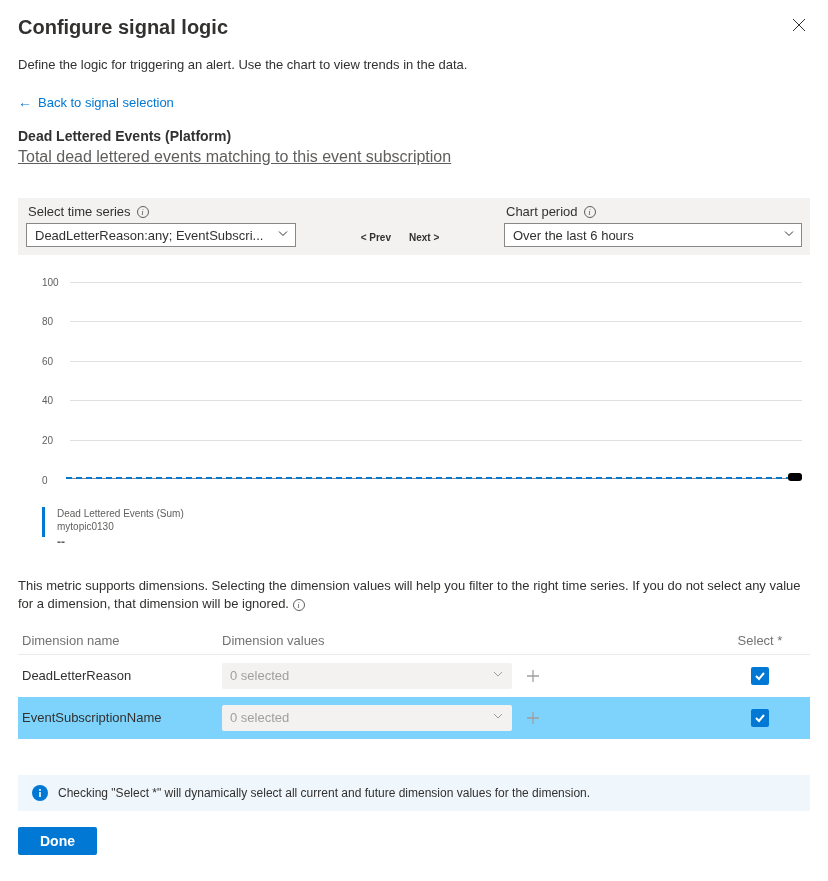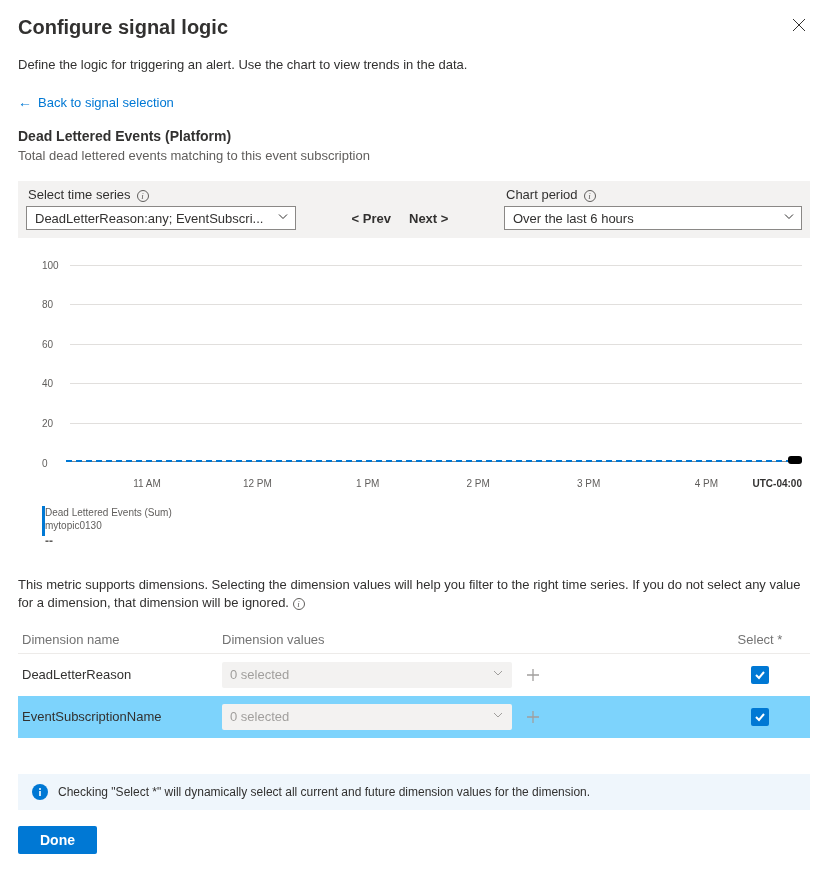--- a/index.html
+++ b/index.html
@@ -11,30 +11,30 @@
     width: 828px;
     padding: 16px 18px;
   }
   .header { display: flex; justify-content: space-between; align-items: flex-start; margin-bottom: 18px; }
   .title { font-size: 20px; font-weight: 600; color: #323130; }
   .close-btn { cursor: pointer; font-size: 16px; color: #323130; padding: 2px 4px; }
   .subtitle { font-size: 13px; color: #323130; margin-bottom: 22px; }
   .back-link { display: inline-flex; align-items: center; gap: 6px; color: #0078d4; font-size: 13px; cursor: pointer; margin-bottom: 18px; }
   .arrow-left { font-size: 14px; }
   .signal-name { font-size: 14px; font-weight: 600; margin-bottom: 4px; }
-  .signal-desc { font-size: 13px; color: #605e5c; margin-bottom: 18px; }
+  .signal-desc { font-size: 16px; color: #605e5c; margin-bottom: 32px; text-decoration: underline; }
   .controls-bar {
     background: #f3f2f1;
     padding: 6px 8px 8px 8px;
     display: flex;
     align-items: flex-end;
     gap: 8px;
   }
   .control-group { display: flex; flex-direction: column; gap: 4px; }
-  .control-label { font-size: 13px; color: #323130; display: flex; align-items: flex-end; gap: 6px; padding-left: 2px; }
+  .control-label { font-size: 13px; color: #323130; display: flex; align-items: center; gap: 6px; padding-left: 2px; }
   .info-icon {
     width: 12px; height: 12px; border: 1px solid #605e5c; border-radius: 50%;
     display: inline-flex; align-items: center; justify-content: center;
     font-size: 9px; color: #605e5c; font-style: italic; font-family: Georgia, serif;
   }
   .dropdown {
     background: #fff;
     border: 1px solid #8a8886;
     border-radius: 0;
     height: 24px;
@@ -48,21 +48,21 @@
   .dropdown .chev {
     position: absolute; right: 6px; top: 50%; transform: translateY(-50%);
   }
   .chev svg { width: 12px; height: 12px; }
   .ts-dropdown { width: 270px; overflow: hidden; white-space: nowrap; text-overflow: ellipsis; }
   .period-dropdown { width: 298px; }
   .nav-controls {
     display: flex; gap: 18px; align-items: center;
     flex: 1; justify-content: center;
     padding-bottom: 4px;
-    font-size: 13px;
+    font-size: 10px;
     font-weight: 600;
     color: #323130;
   }
   .nav-btn { cursor: pointer; }
 
   .chart-area { padding: 20px 0 10px 16px; }
   .chart-plot { position: relative; height: 220px; margin-left: 8px; margin-right: 8px; }
   .y-tick {
     position: absolute; left: 0; right: 0; height: 1px;
     background: #e1dfdd;
@@ -73,21 +73,21 @@
   }
   .baseline { position: absolute; left: 24px; right: 0; bottom: 16px; height: 1px; background: #888; }
   .dashed-line {
     position: absolute; left: 24px; right: 0; bottom: 16px;
     border-top: 2px dashed #0078d4; height: 0;
   }
   .blob { position: absolute; right: 0; bottom: 14px; width: 14px; height: 8px; background: #000; border-radius: 3px; }
   .x-axis { position: relative; height: 16px; margin-left: 32px; margin-right: 8px; }
   .x-tick { position: absolute; font-size: 10px; color: #605e5c; transform: translateX(-50%); top: 0; }
   .x-tz { position: absolute; right: 0; top: 0; font-size: 10px; color: #323130; font-weight: 600; }
-  .legend { display: flex; gap: 0; margin-top: 12px; margin-left: 8px; }
+  .legend { display: flex; gap: 12px; margin-top: 12px; margin-left: 8px; }
   .legend-bar { width: 3px; height: 30px; background: #0078d4; }
   .legend-text { font-size: 10px; color: #605e5c; line-height: 1.3; }
   .legend-value { font-size: 12px; font-weight: 600; margin-top: 2px; }
 
   .dim-intro { font-size: 13px; color: #323130; margin: 16px 0 14px 0; line-height: 1.4; }
   .dim-table { width: 100%; border-collapse: collapse; }
   .dim-table th {
     text-align: left; font-weight: 400; font-size: 13px; color: #737373;
     padding: 6px 4px; border-bottom: 1px solid #edebe9;
   }
@@ -199,29 +199,20 @@
     <div class="y-tick-label" style="top:39%">60</div>
     <div class="y-tick" style="top:39%; left:28px"></div>
     <div class="y-tick-label" style="top:57%">40</div>
     <div class="y-tick" style="top:57%; left:28px"></div>
     <div class="y-tick-label" style="top:75%">20</div>
     <div class="y-tick" style="top:75%; left:28px"></div>
     <div class="y-tick-label" style="top:93%">0</div>
     <div class="baseline"></div>
     <div class="dashed-line"></div>
     <div class="blob"></div>
-  </div>
-  <div class="x-axis">
-    <span class="x-tick" style="left:11%">11 AM</span>
-    <span class="x-tick" style="left:26%">12 PM</span>
-    <span class="x-tick" style="left:41%">1 PM</span>
-    <span class="x-tick" style="left:56%">2 PM</span>
-    <span class="x-tick" style="left:71%">3 PM</span>
-    <span class="x-tick" style="left:87%">4 PM</span>
-    <span class="x-tz">UTC-04:00</span>
   </div>
   <div class="legend">
     <div class="legend-bar"></div>
     <div class="legend-text">
       <div>Dead Lettered Events (Sum)</div>
       <div>mytopic0130</div>
       <div class="legend-value">--</div>
     </div>
   </div>
 </div>

